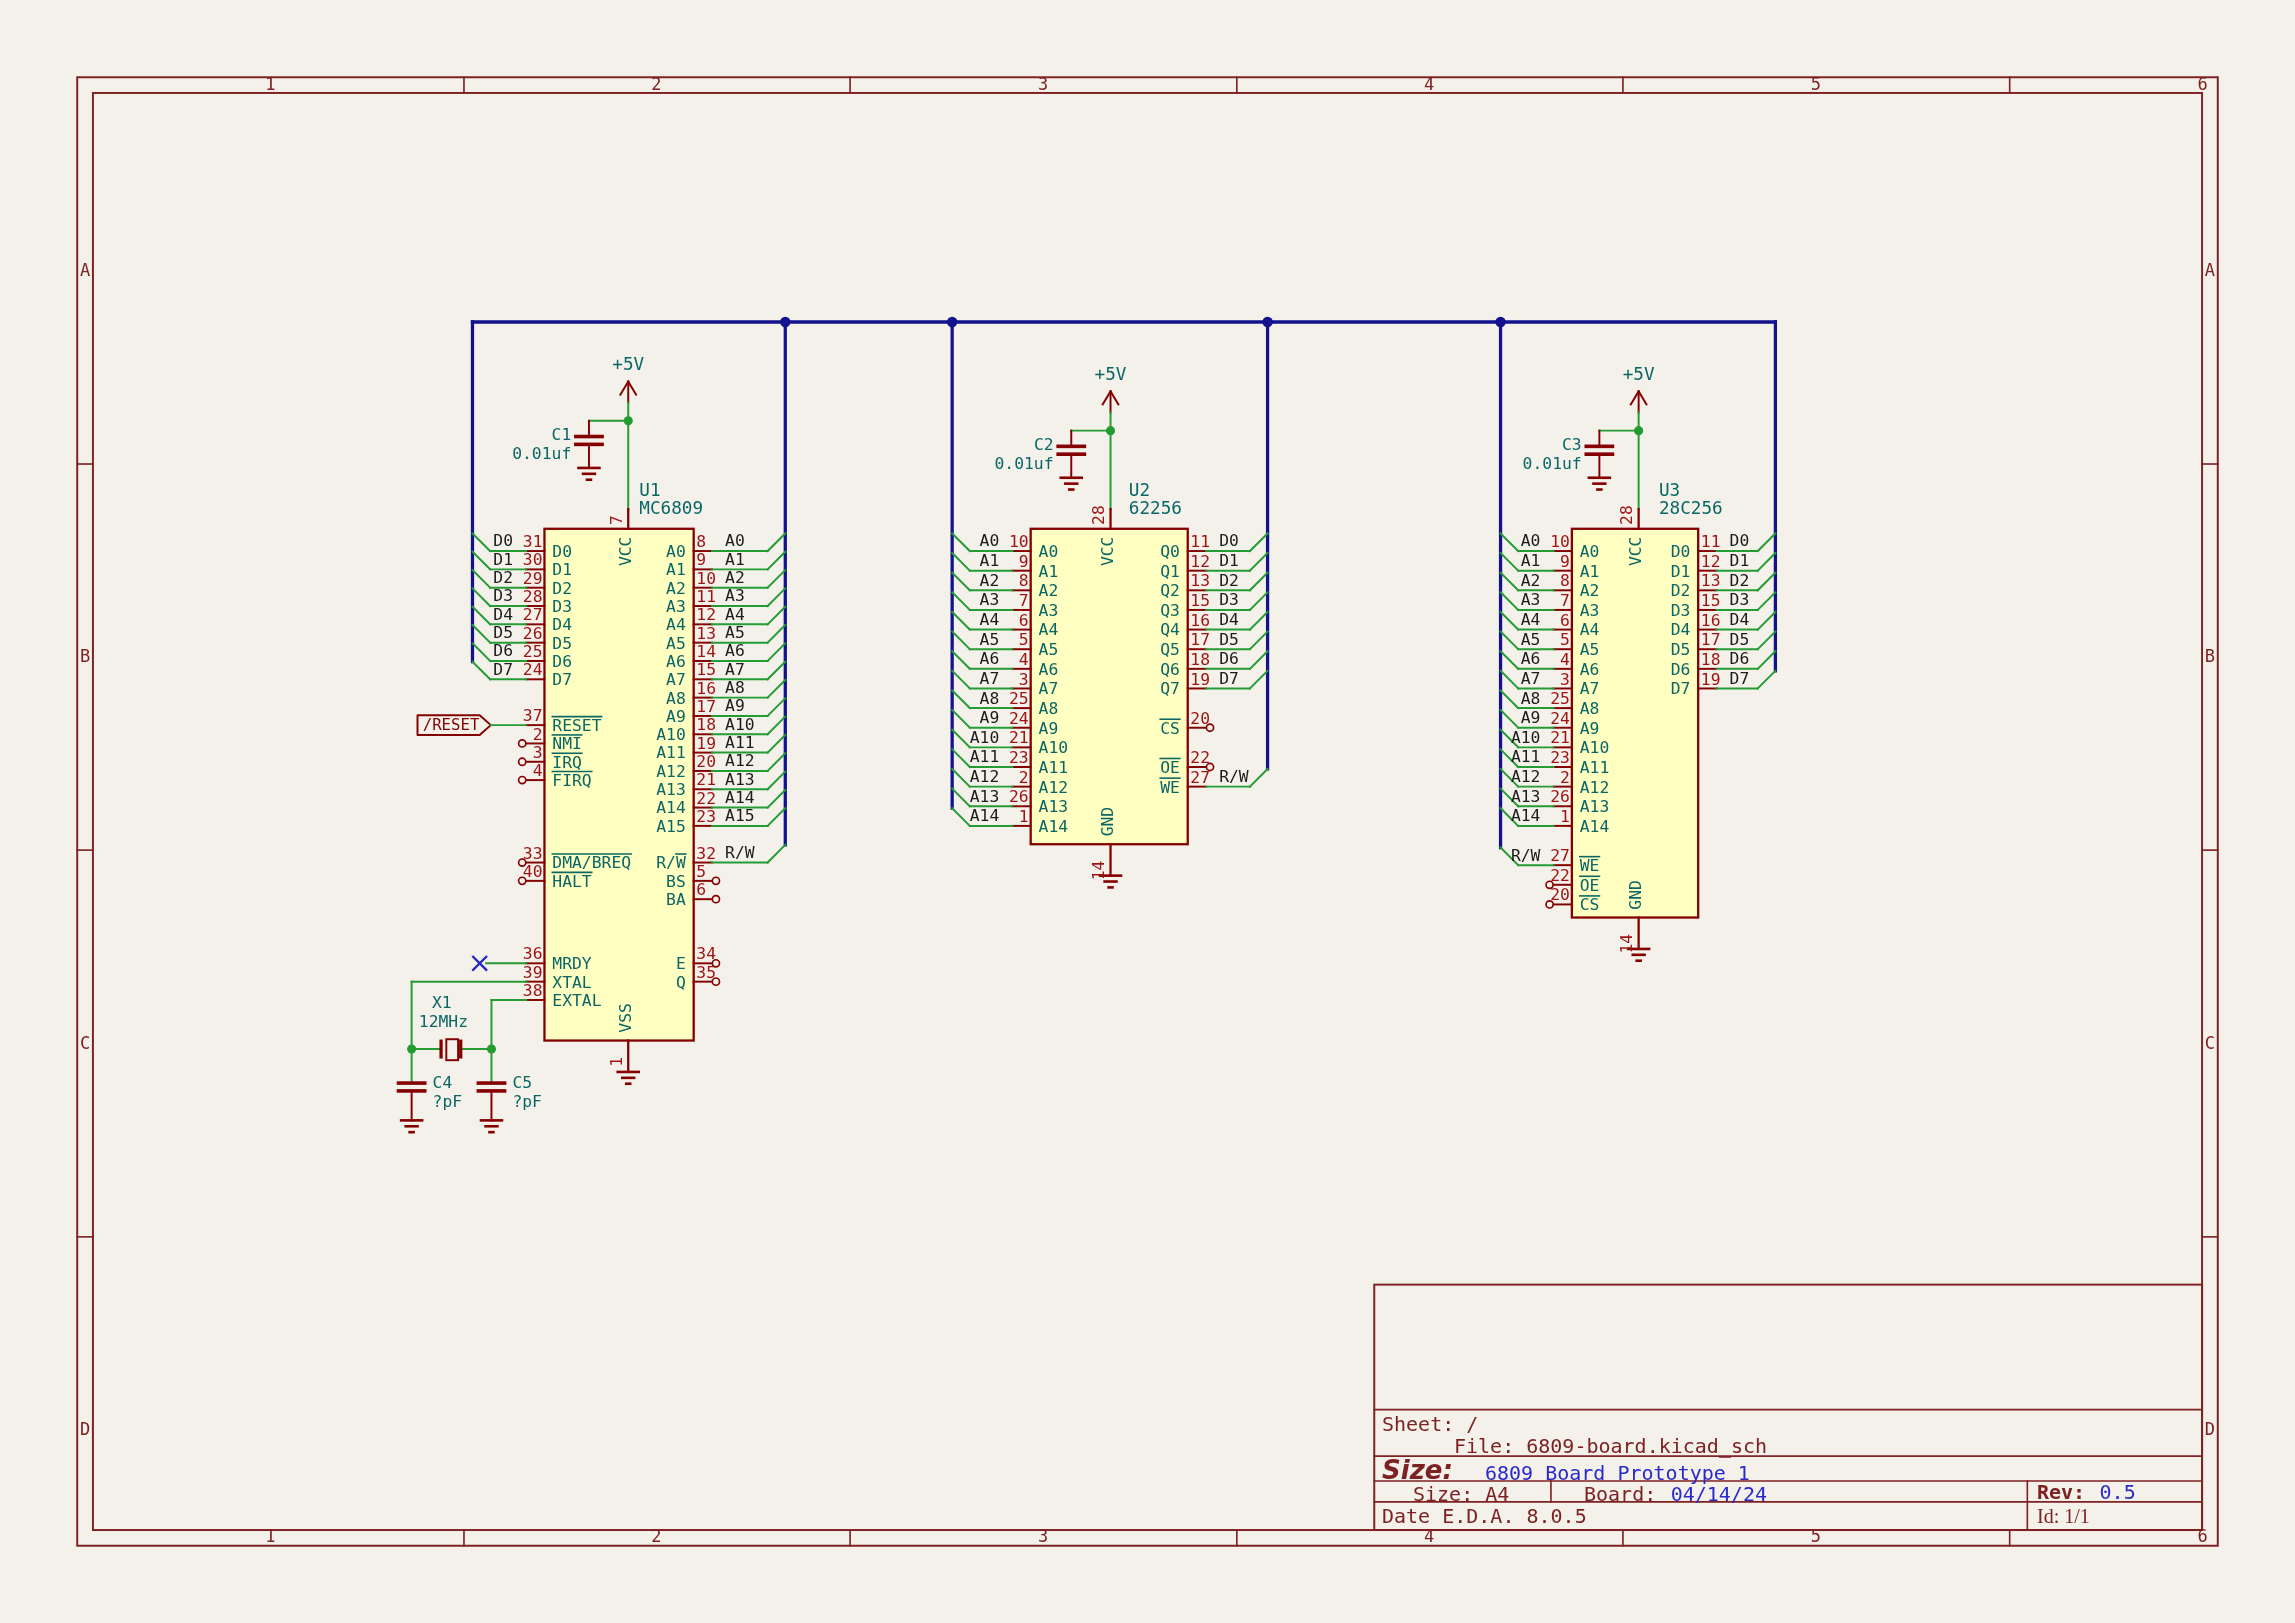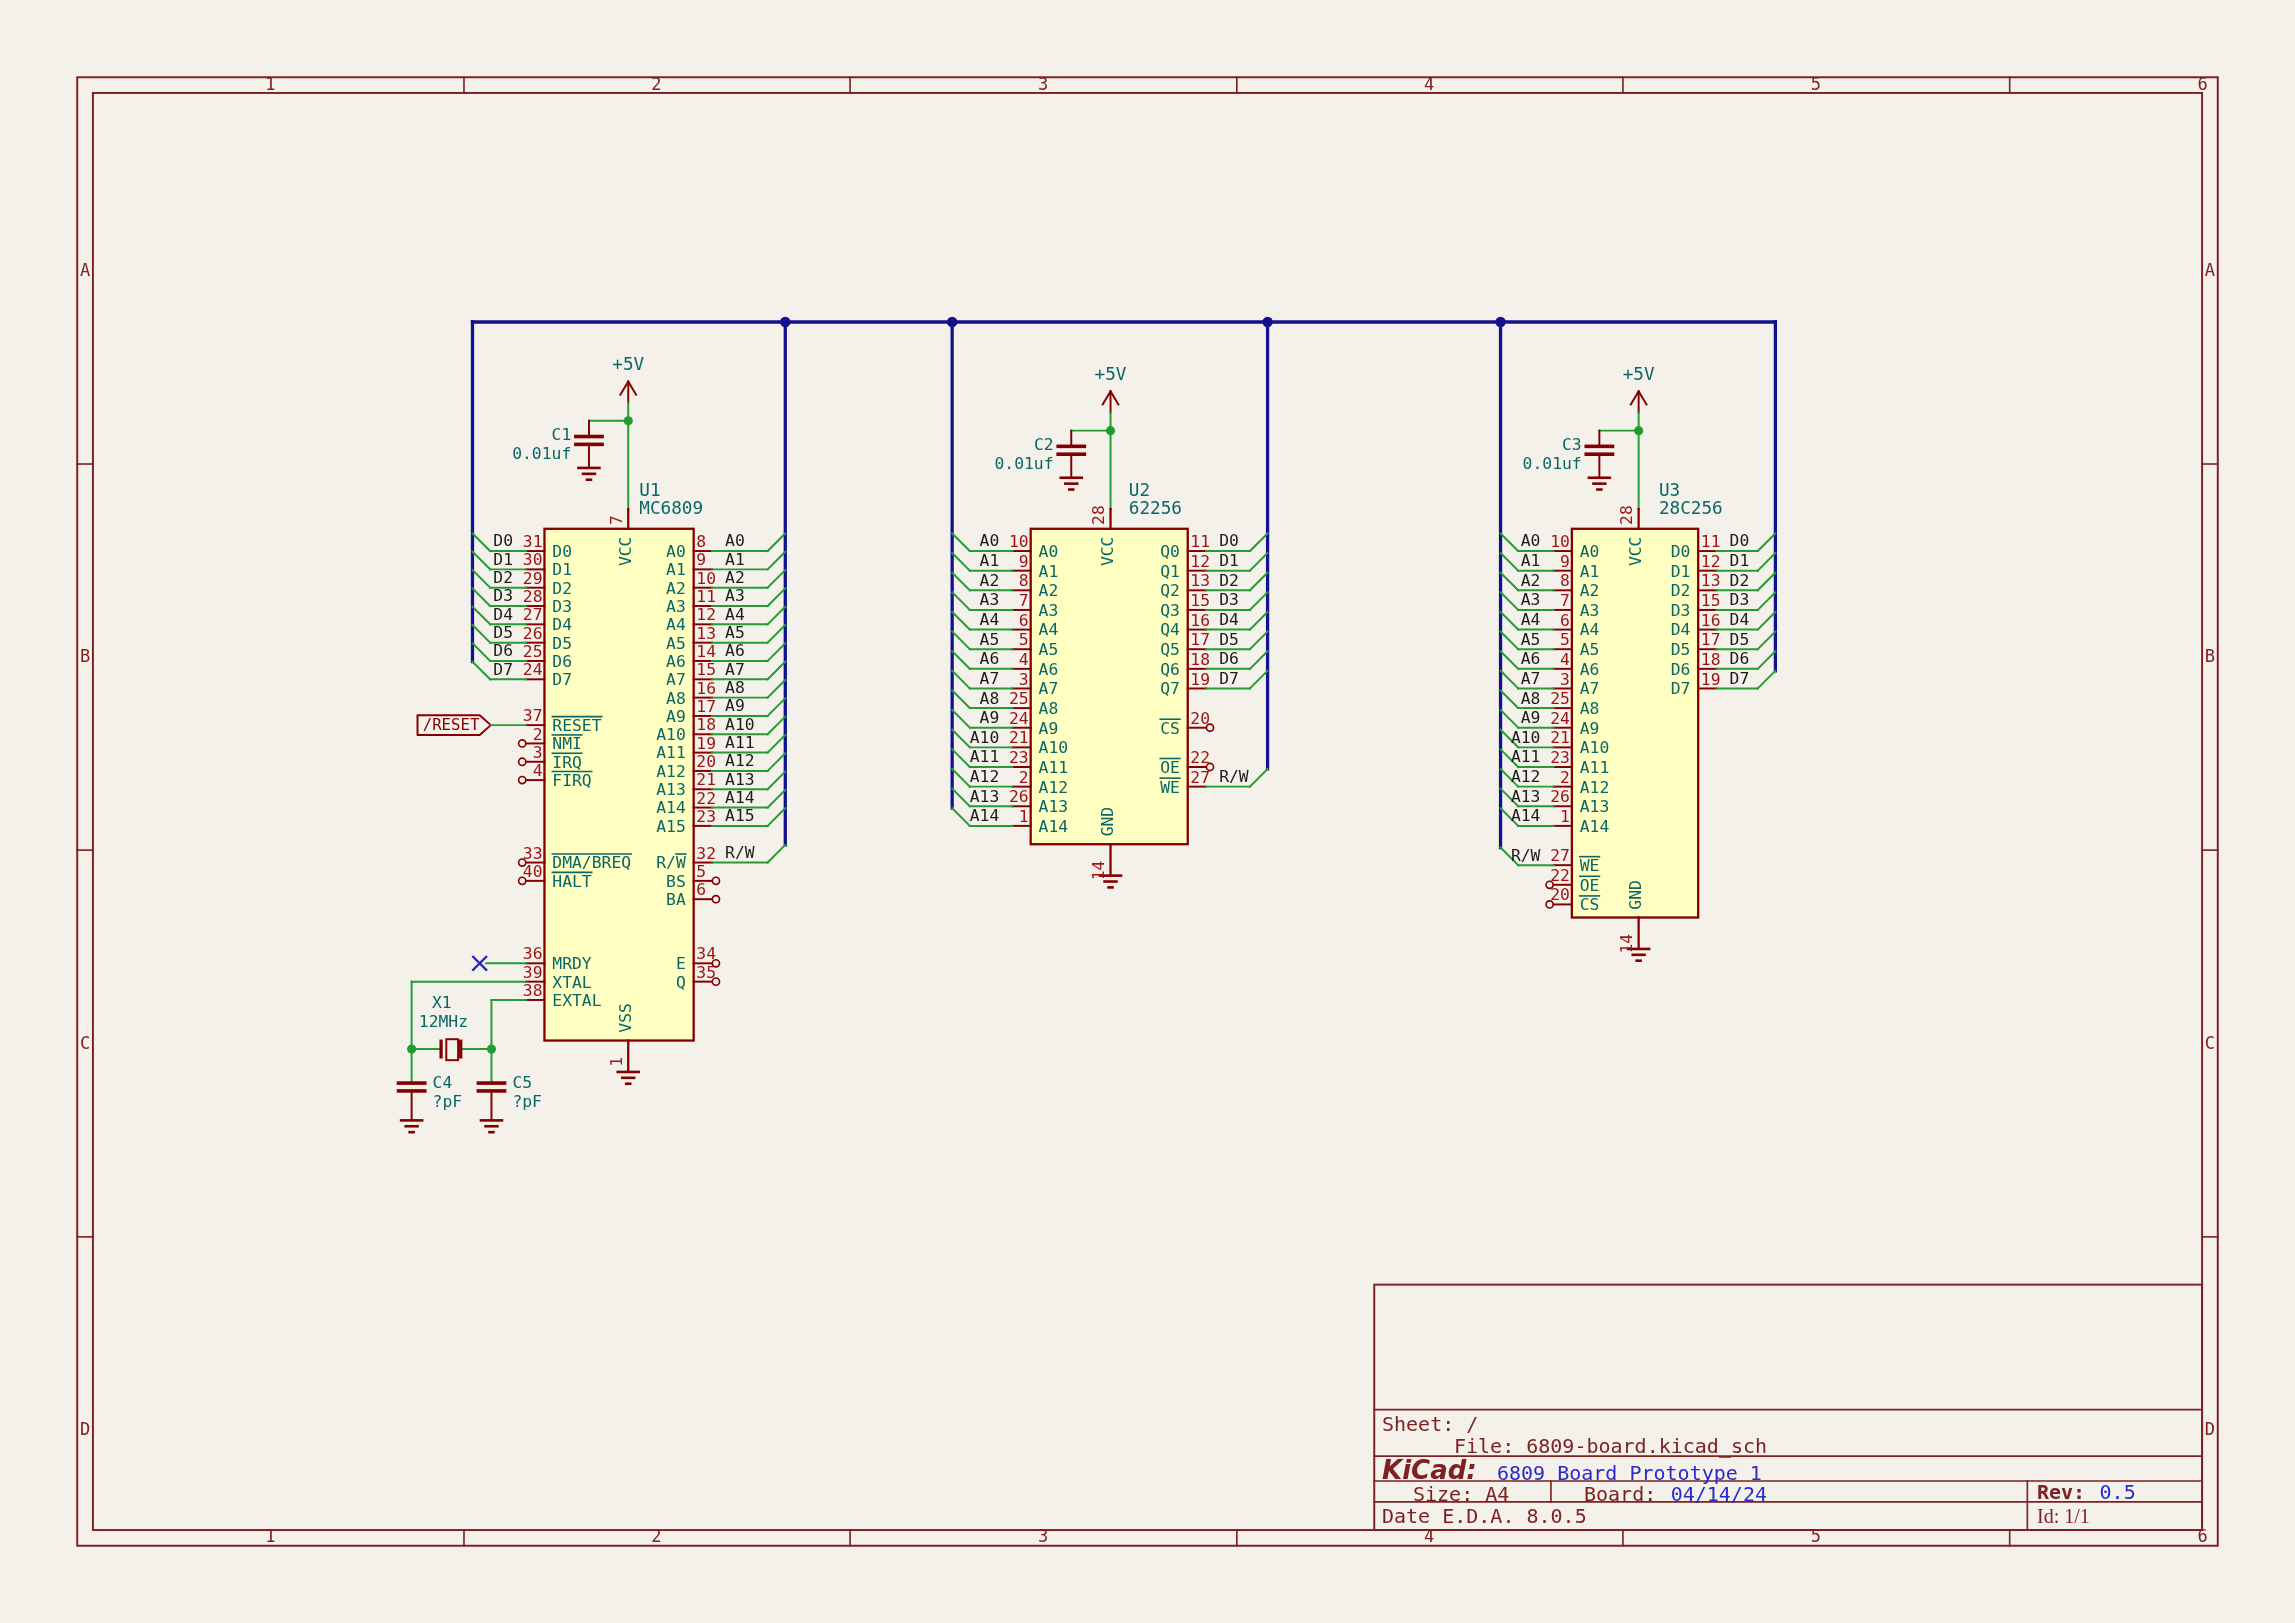--- a/index.html
+++ b/index.html
@@ -714,21 +714,21 @@
     <line x1="735" y1="1712" x2="767" y2="1712" stroke="#840000" stroke-width="4" stroke-linecap="square"></line>
     <line x1="742" y1="1721" x2="760" y2="1721" stroke="#840000" stroke-width="4" stroke-linecap="square"></line>
     <line x1="748" y1="1730" x2="754" y2="1730" stroke="#840000" stroke-width="4" stroke-linecap="square"></line>
     <text x="783" y="1663" fill="#0b6666" font-size="25" text-anchor="start">C5</text>
     <text x="783" y="1692" fill="#0b6666" font-size="25" text-anchor="start">?pF</text>
   </svg>
 
 <div>
   <div class="tb-text" style="left:1382px;top:1413px;">Sheet: /</div>
   <div class="tb-text" style="left:1454px;top:1435px;">File: 6809-board.kicad_sch</div>
-  <div class="tb-text tb-title-label" style="left:1382px;top:1456px;">KiCad:</div>
-  <div class="tb-text tb-blue" style="left:1485px;top:1462px;margin-left:12px;">6809 Board Prototype 1</div>
+  <div class="tb-text tb-title-label" style="left:1382px;top:1456px;">Size:</div>
+  <div class="tb-text tb-blue" style="left:1485px;top:1462px;">6809 Board Prototype 1</div>
   <div class="tb-text" style="left:1413px;top:1483px;">Size: A4</div>
   <div class="tb-text" style="left:1584px;top:1483px;"><span>Board:</span><span class="sp"></span><span class="tb-blue">04/14/24</span></div>
   <div class="tb-text" style="left:2037px;top:1481px;"><span class="tb-bold">Rev:</span><span class="sp"></span><span class="tb-blue">0.5</span></div>
   <div class="tb-text" style="left:1382px;top:1505px;">Date E.D.A. 8.0.5</div>
   <div class="tb-text" style="left:2037px;top:1505px;font-family:Liberation Serif, serif;">Id: 1/1</div>
 </div>
 
 
 </body></html>

